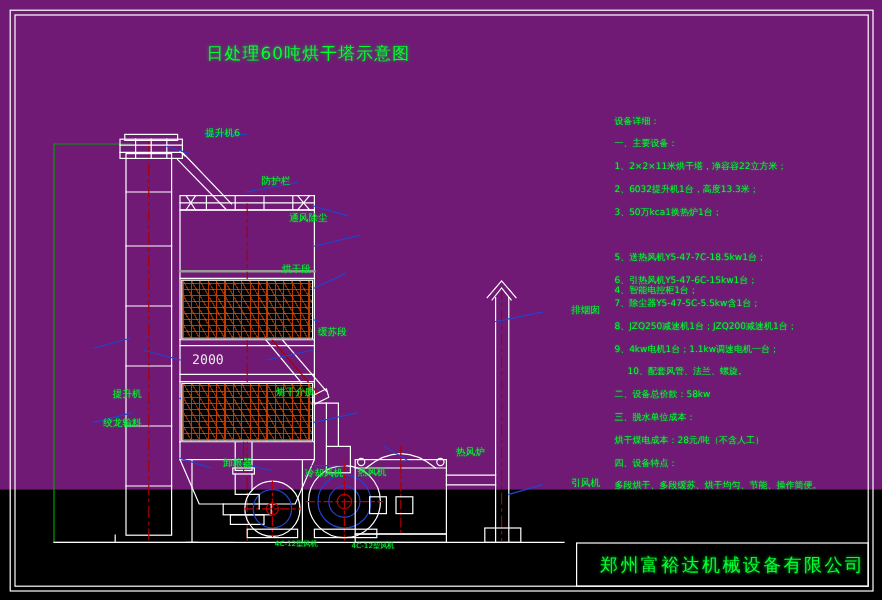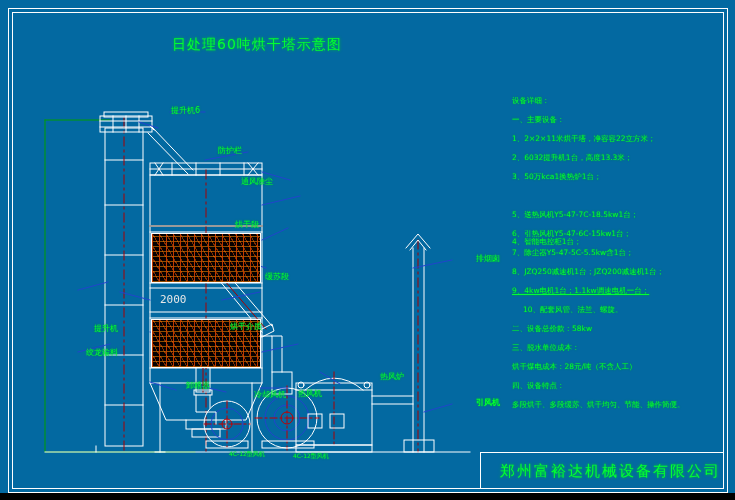--- a/index.html
+++ b/index.html
@@ -1,17 +1,17 @@
 <!DOCTYPE html>
 <html><head>
 <meta charset="utf-8">
 <style>
   html,body{margin:0;padding:0;background:#000;}
   body{width:735px;height:500px;overflow:hidden;font-family:"DejaVu Sans","Liberation Sans",sans-serif;}
-  #root{position:relative;width:735px;height:493px;background:#0369a1;text-align:right;}
+  #root{position:relative;width:735px;height:408px;background:#701a75;text-align:right;}
 
   
   .frame{position:absolute;border:1px solid #ffffff;}
 
   .label{position:absolute;color:#00ff33;font-size:8px;line-height:10px;white-space:nowrap;
          text-shadow:0 0 2px #00aa22;padding-left:28px;}
   .label.sm{font-size:6px;line-height:8px;}
   .title{position:absolute;color:#00ff33;font-size:14px;letter-spacing:1px;white-space:nowrap;
          text-shadow:0 0 3px #00cc22;}
   .company{position:absolute;color:#00ff33;font-size:15px;letter-spacing:2px;white-space:nowrap;
@@ -197,36 +197,36 @@
   <div class="label" style="left:207px;top:220px;">烘干段</div>
   <div class="label" style="left:237px;top:272px;">缓苏段</div>
   <div class="label" style="left:202px;top:322px;">烘干介质</div>
   <div class="label" style="left:66px;top:288px;margin-top:36px;">提升机</div>
   <div class="label" style="left:58px;top:348px;">绞龙输料</div>
   <div class="label" style="left:158px;top:381px;">卸粮器</div>
   <div class="label" style="left:226px;top:390px;">冷却风机</div>
   <div class="label" style="left:270px;top:389px;">热风机</div>
   <div class="label" style="left:352px;top:372px;">热风炉</div>
   <div class="label" style="left:448px;top:254px;">排烟囱</div>
-  <div class="label" style="left:448px;top:398px;font-weight:bold;">引风机</div>
+  <div class="label" style="left:448px;top:398px;">引风机</div>
   <div class="label sm" style="left:201px;top:450px;">4C-12型风机</div>
   <div class="label sm" style="left:265px;top:452px;">4C-12型风机</div>
 
   <div id="spec-block" style="position:absolute;left:512px;top:96px;">
       <div class="spec" style="left: 0px; top: 0px;">设备详细：</div>
       <div class="spec" style="left: 0px; top: 19px;">一、主要设备：</div>
       <div class="spec" style="left: 0px; top: 38px;">1、2×2×11米烘干塔，净容容22立方米；</div>
       <div class="spec" style="left: 0px; top: 57px;">2、6032提升机1台，高度13.3米；</div>
       <div class="spec" style="left: 0px; top: 76px;">3、50万kca1换热炉1台；</div>
       <div class="spec" style="left: 0px; top: 95px; margin-top: 46px;">4、智能电控柜1台；</div>
       <div class="spec" style="left: 0px; top: 114px;">5、送热风机Y5-47-7C-18.5kw1台；</div>
       <div class="spec" style="left: 0px; top: 133px;">6、引热风机Y5-47-6C-15kw1台；</div>
       <div class="spec" style="left: 0px; top: 152px;">7、除尘器Y5-47-5C-5.5kw含1台；</div>
       <div class="spec" style="left: 0px; top: 171px;">8、JZQ250减速机1台；JZQ200减速机1台；</div>
-      <div class="spec" style="left: 0px; top: 190px; text-decoration: underline;">9、4kw电机1台；1.1kw调速电机一台；</div>
+      <div class="spec" style="left: 0px; top: 190px;">9、4kw电机1台；1.1kw调速电机一台；</div>
       <div class="spec" style="left: 11px; top: 209px;">10、配套风管、法兰、螺旋。</div>
       <div class="spec" style="left: 0px; top: 228px;">二、设备总价款：58kw</div>
       <div class="spec" style="left: 0px; top: 247px;">三、脱水单位成本：</div>
       <div class="spec" style="left: 0px; top: 266px;">烘干煤电成本：28元/吨（不含人工）</div>
       <div class="spec" style="left: 0px; top: 285px;">四、设备特点：</div>
       <div class="spec" style="left: 0px; top: 304px;">多段烘干、多段缓苏、烘干均匀、节能、操作简便。</div>
     </div>
 
 </div>
 

